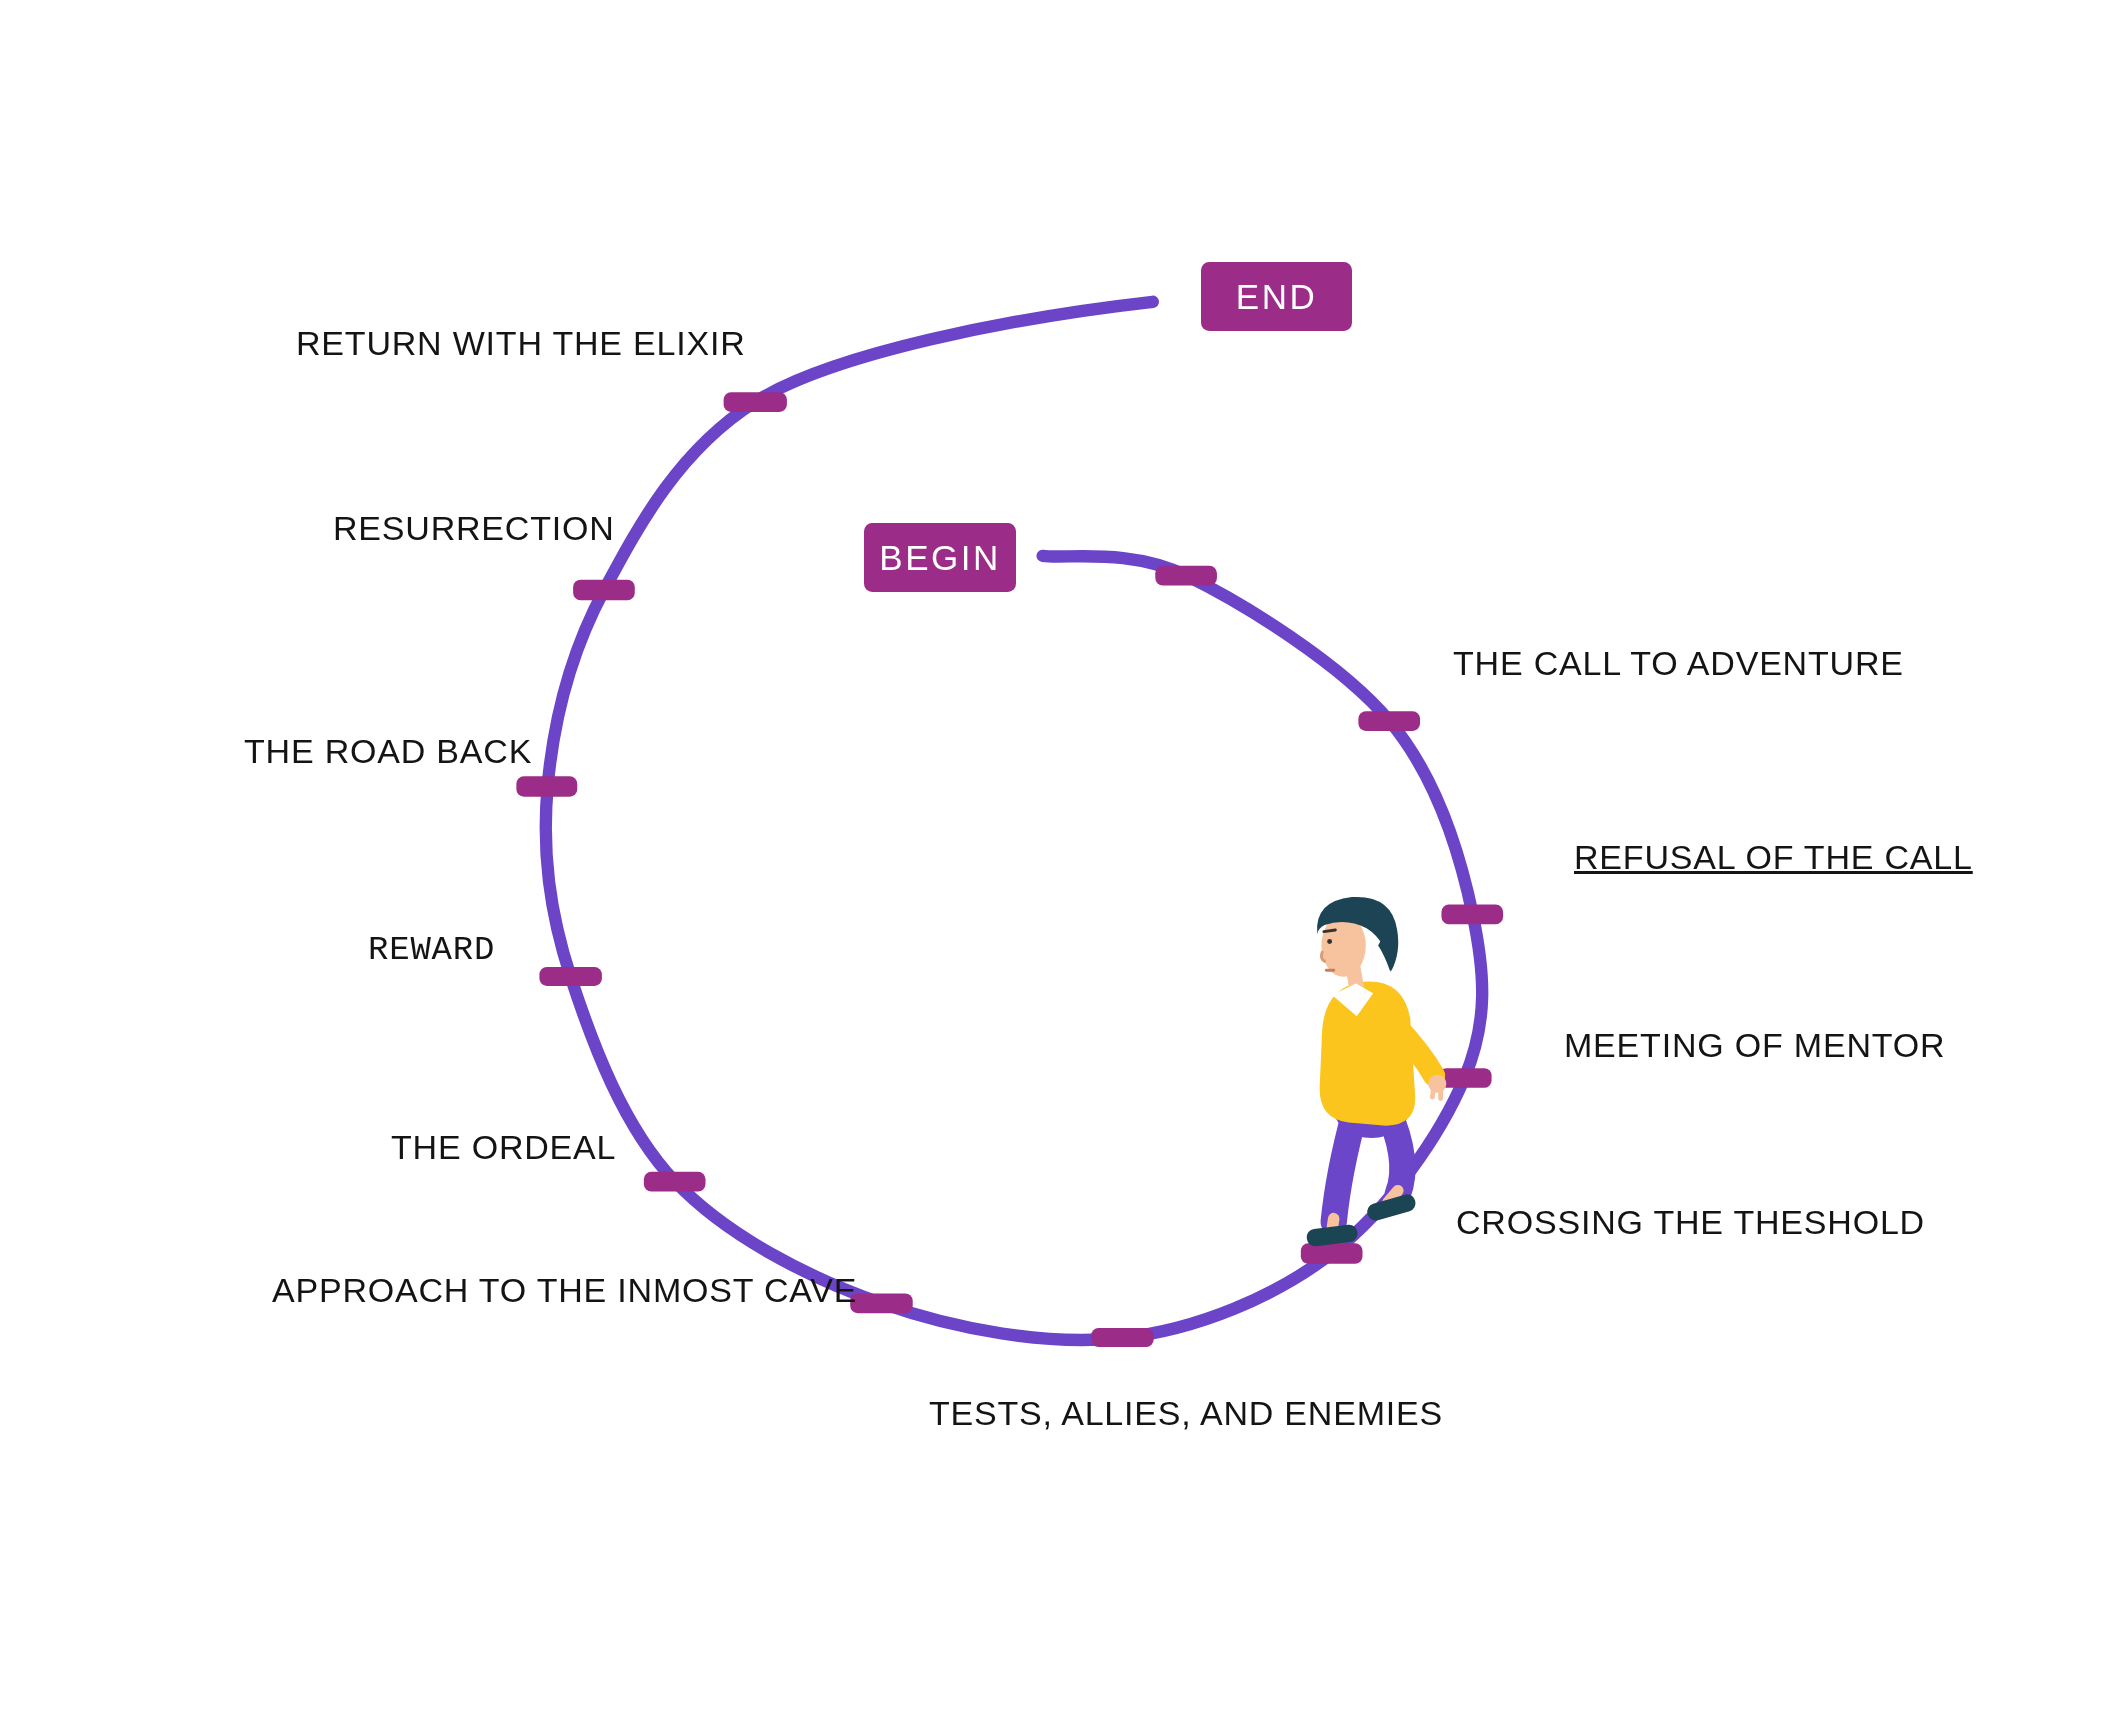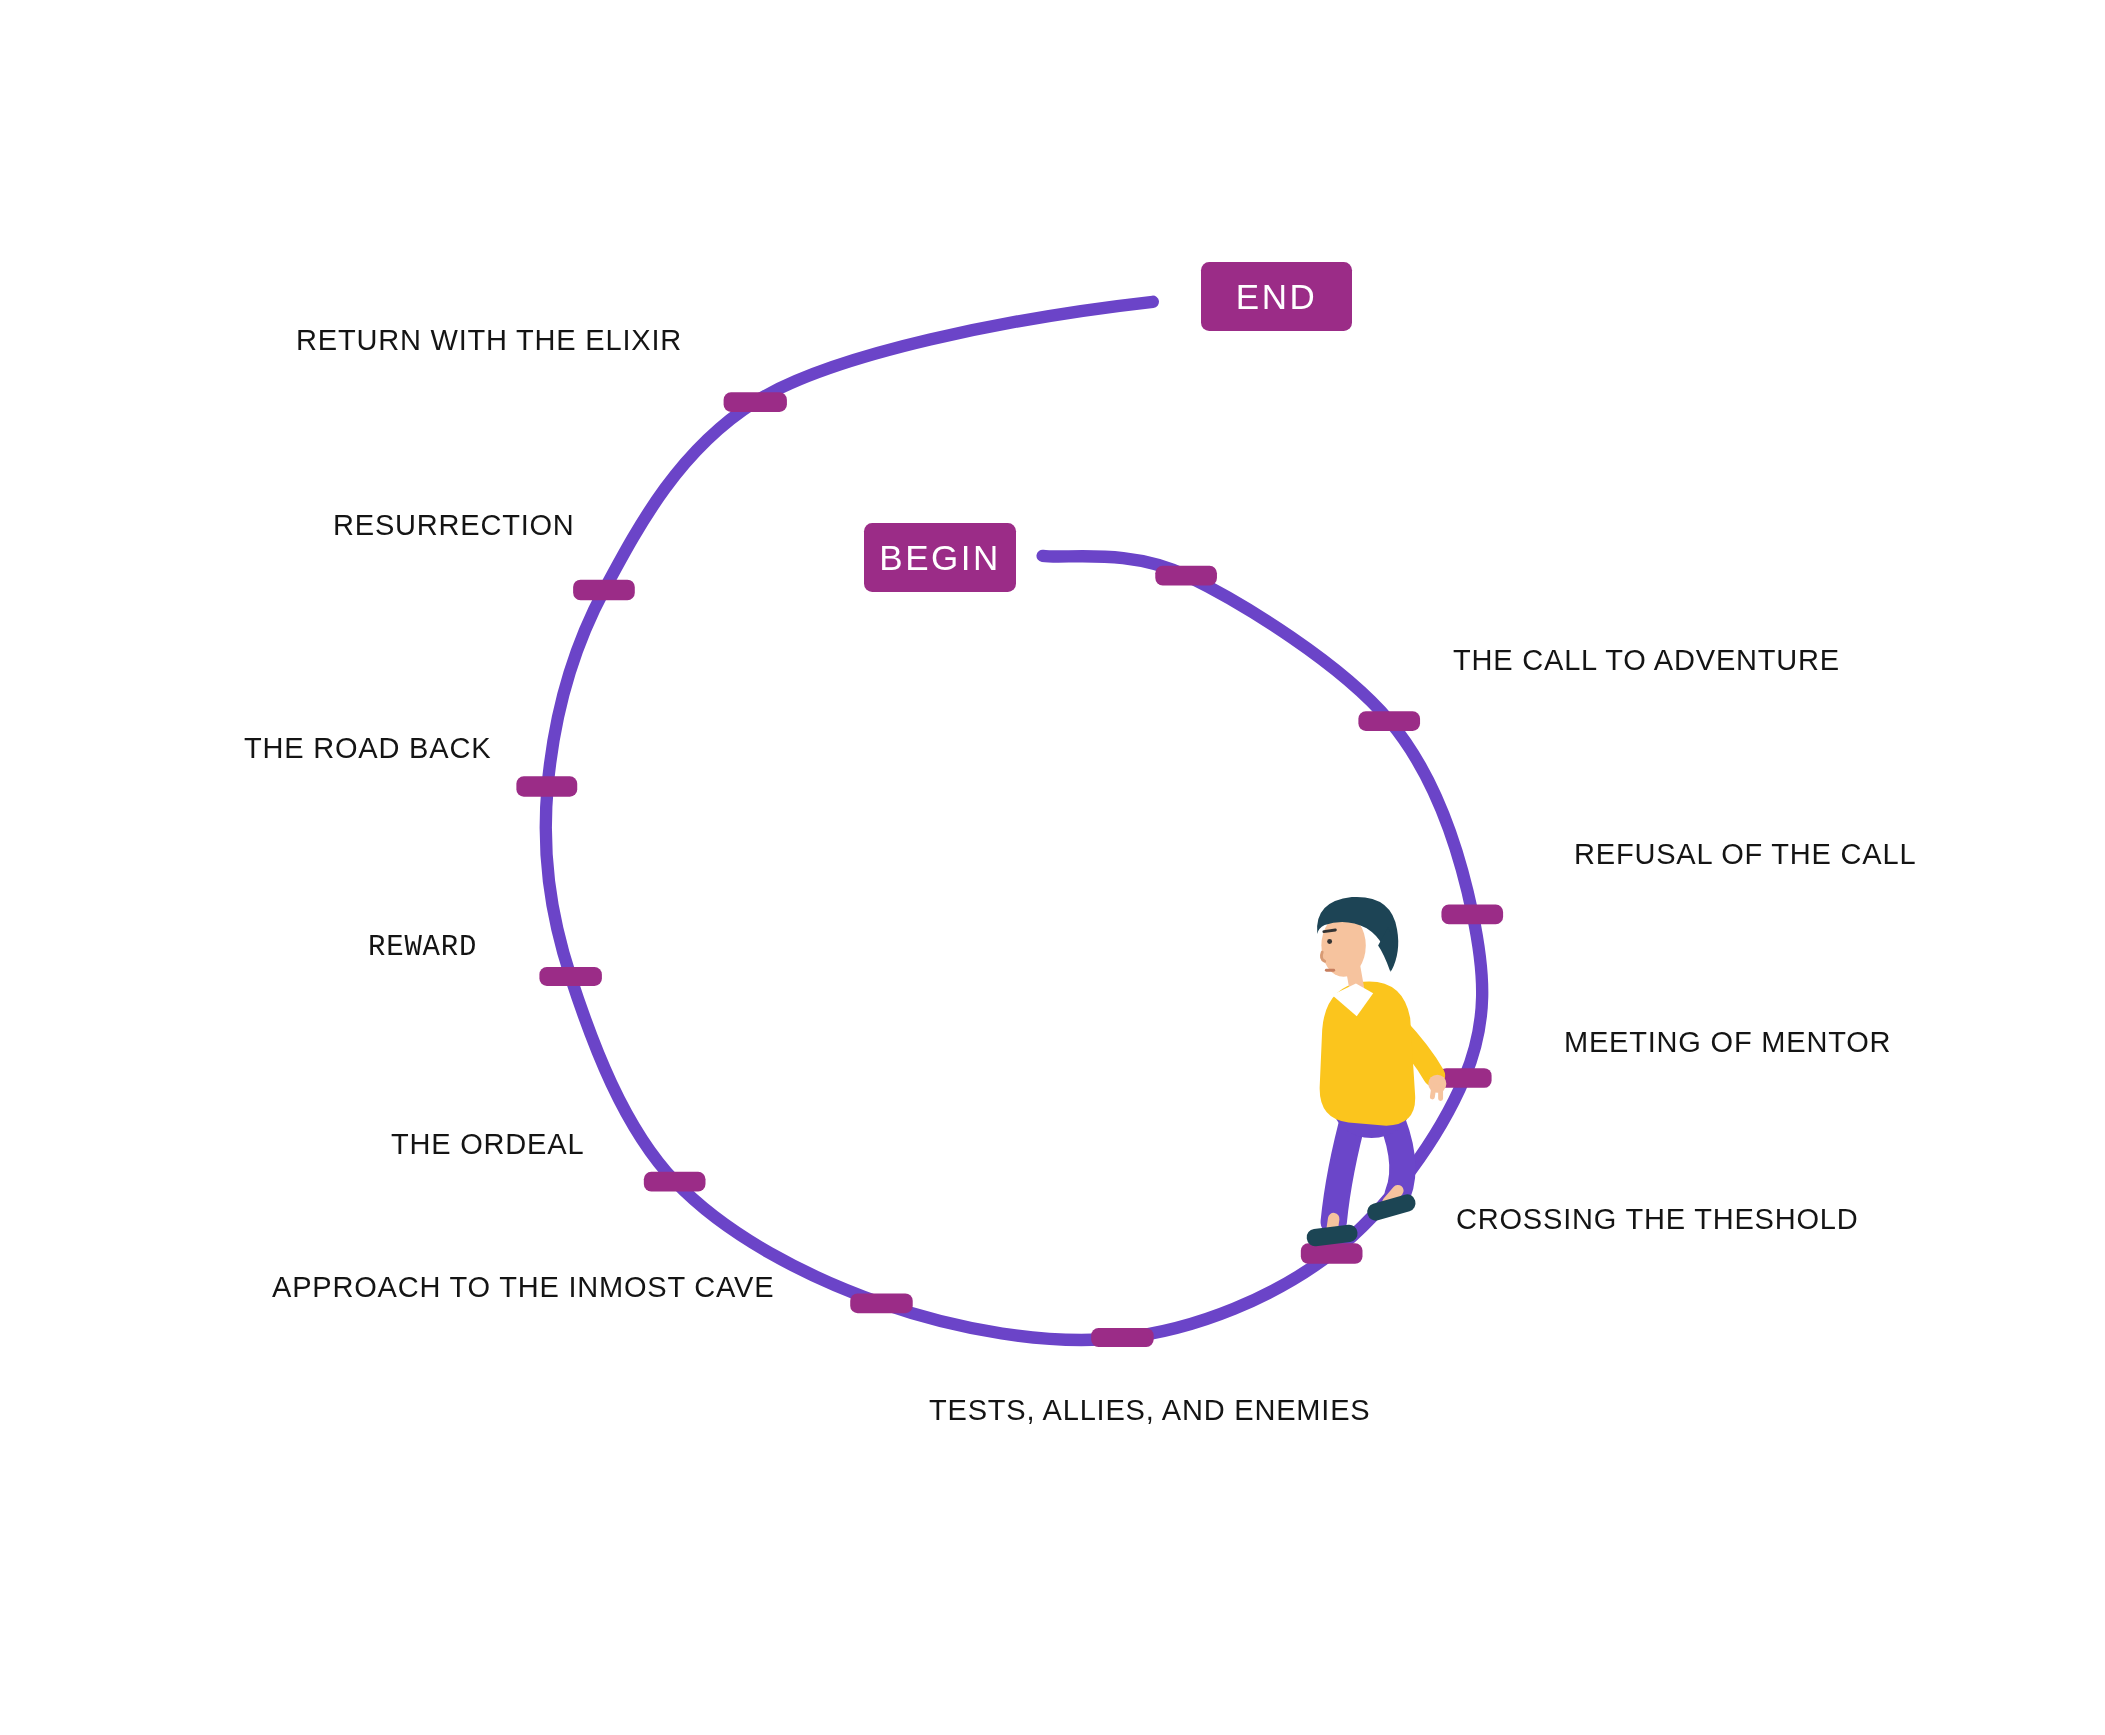--- a/index.html
+++ b/index.html
@@ -9,21 +9,21 @@
     --person-hair:#1D4455; --person-shoe:#1C4554; --person-collar:#FFFFFF;
   }
   html,body{margin:0;padding:0;background:var(--bg);}
   .canvas{
     position:relative; width:2105px; height:1700px; background:var(--bg);
     font-family:"Liberation Sans", sans-serif; overflow:hidden;
   }
   .spiral-svg{position:absolute; left:0; top:0; width:2105px; height:1735px;}
   .stage-label{
     position:absolute; white-space:nowrap; color:var(--label-text);
-    font-size:29px; letter-spacing:0.8px; line-height:1; font-weight:400;
+    font-size:34px; letter-spacing:0.8px; line-height:1; font-weight:400;
   }
   .journey-button{
     position:absolute; display:flex; align-items:center; justify-content:center;
     background:var(--button-bg); color:var(--button-text); border-radius:8.2px;
     font-size:35px; letter-spacing:2.5px; font-weight:400; cursor:pointer;
   }
   .btn-end{left:1201px; top:262px; width:151px; height:69px;}
   .btn-begin{left:864px; top:523px; width:152px; height:69px;}
 </style>
 </head>
@@ -98,21 +98,21 @@
       <path d="M 1610 1133 L 1624 1131" stroke="#333" stroke-width="3.5" stroke-linecap="round" fill="none"></path>
       <path d="M 1608 1158 Q 1605 1166 1611 1169" stroke="#D89B74" stroke-width="3.5" stroke-linecap="round" fill="none"></path>
       <path d="M 1613 1180 L 1622 1180" stroke="#C77E5E" stroke-width="3.5" stroke-linecap="round" fill="none"></path>
     </g>
   </svg>
 
   <div class="journey-button btn-end">END</div>
   <div class="journey-button btn-begin">BEGIN</div>
 
   <div class="stage-label" style="left:1453px; top:646px;">THE CALL TO ADVENTURE</div>
-  <div class="stage-label" style="left:1574px; top:840px;">REFUSAL OF THE CALL</div>
+  <div class="stage-label" style="left:1574px; top:840px;text-decoration:underline;">REFUSAL OF THE CALL</div>
   <div class="stage-label" style="left:1540px; top:1028px;margin-left:24px;">MEETING OF MENTOR</div>
   <div class="stage-label" style="left:1456px; top:1205px;text-align:right;">CROSSING THE THESHOLD</div>
   <div class="stage-label" style="left:929px; top:1396px;">TESTS, ALLIES, AND ENEMIES</div>
   <div class="stage-label" style="left:272px;  top:1273px;">APPROACH TO THE INMOST CAVE</div>
   <div class="stage-label" style="left:391px;  top:1130px;">THE ORDEAL</div>
   <div class="stage-label" style="left:368px;  top:933px;font-family:Liberation Mono, monospace;">REWARD</div>
   <div class="stage-label" style="left:244px;  top:734px;">THE ROAD BACK</div>
   <div class="stage-label" style="left:333px;  top:511px;">RESURRECTION</div>
   <div class="stage-label" style="left:296px;  top:326px;">RETURN WITH THE ELIXIR</div>
 

